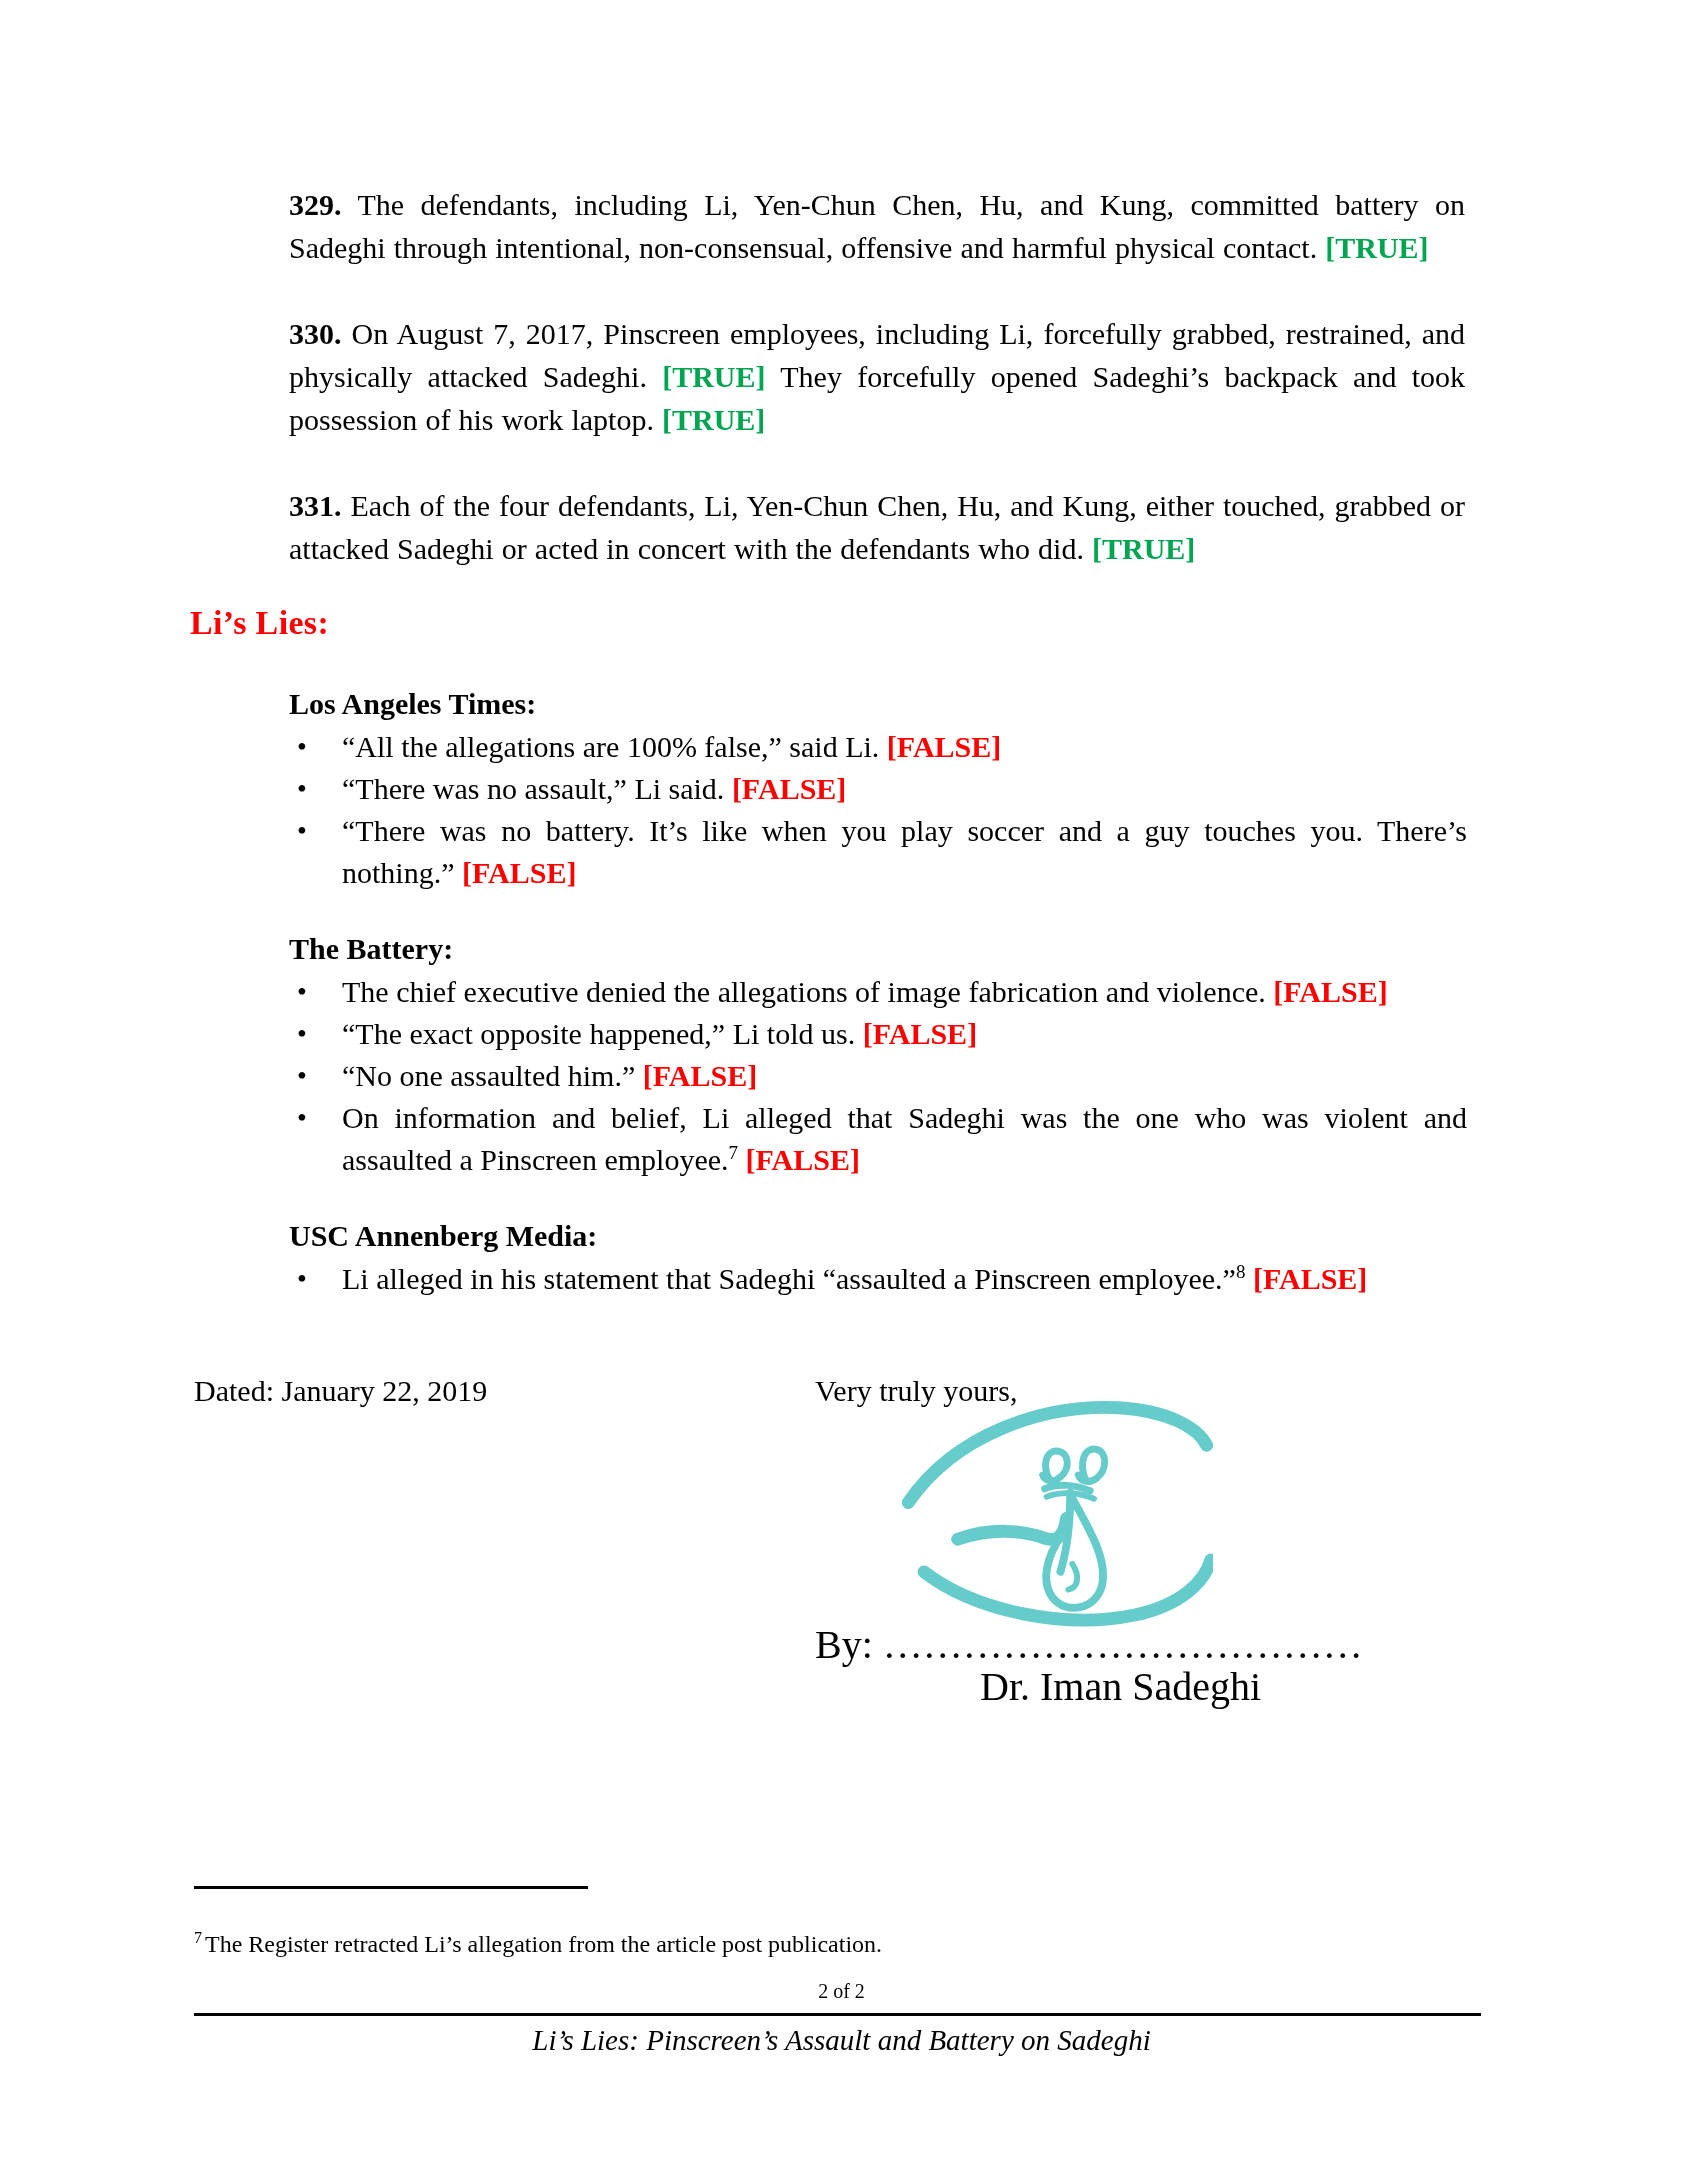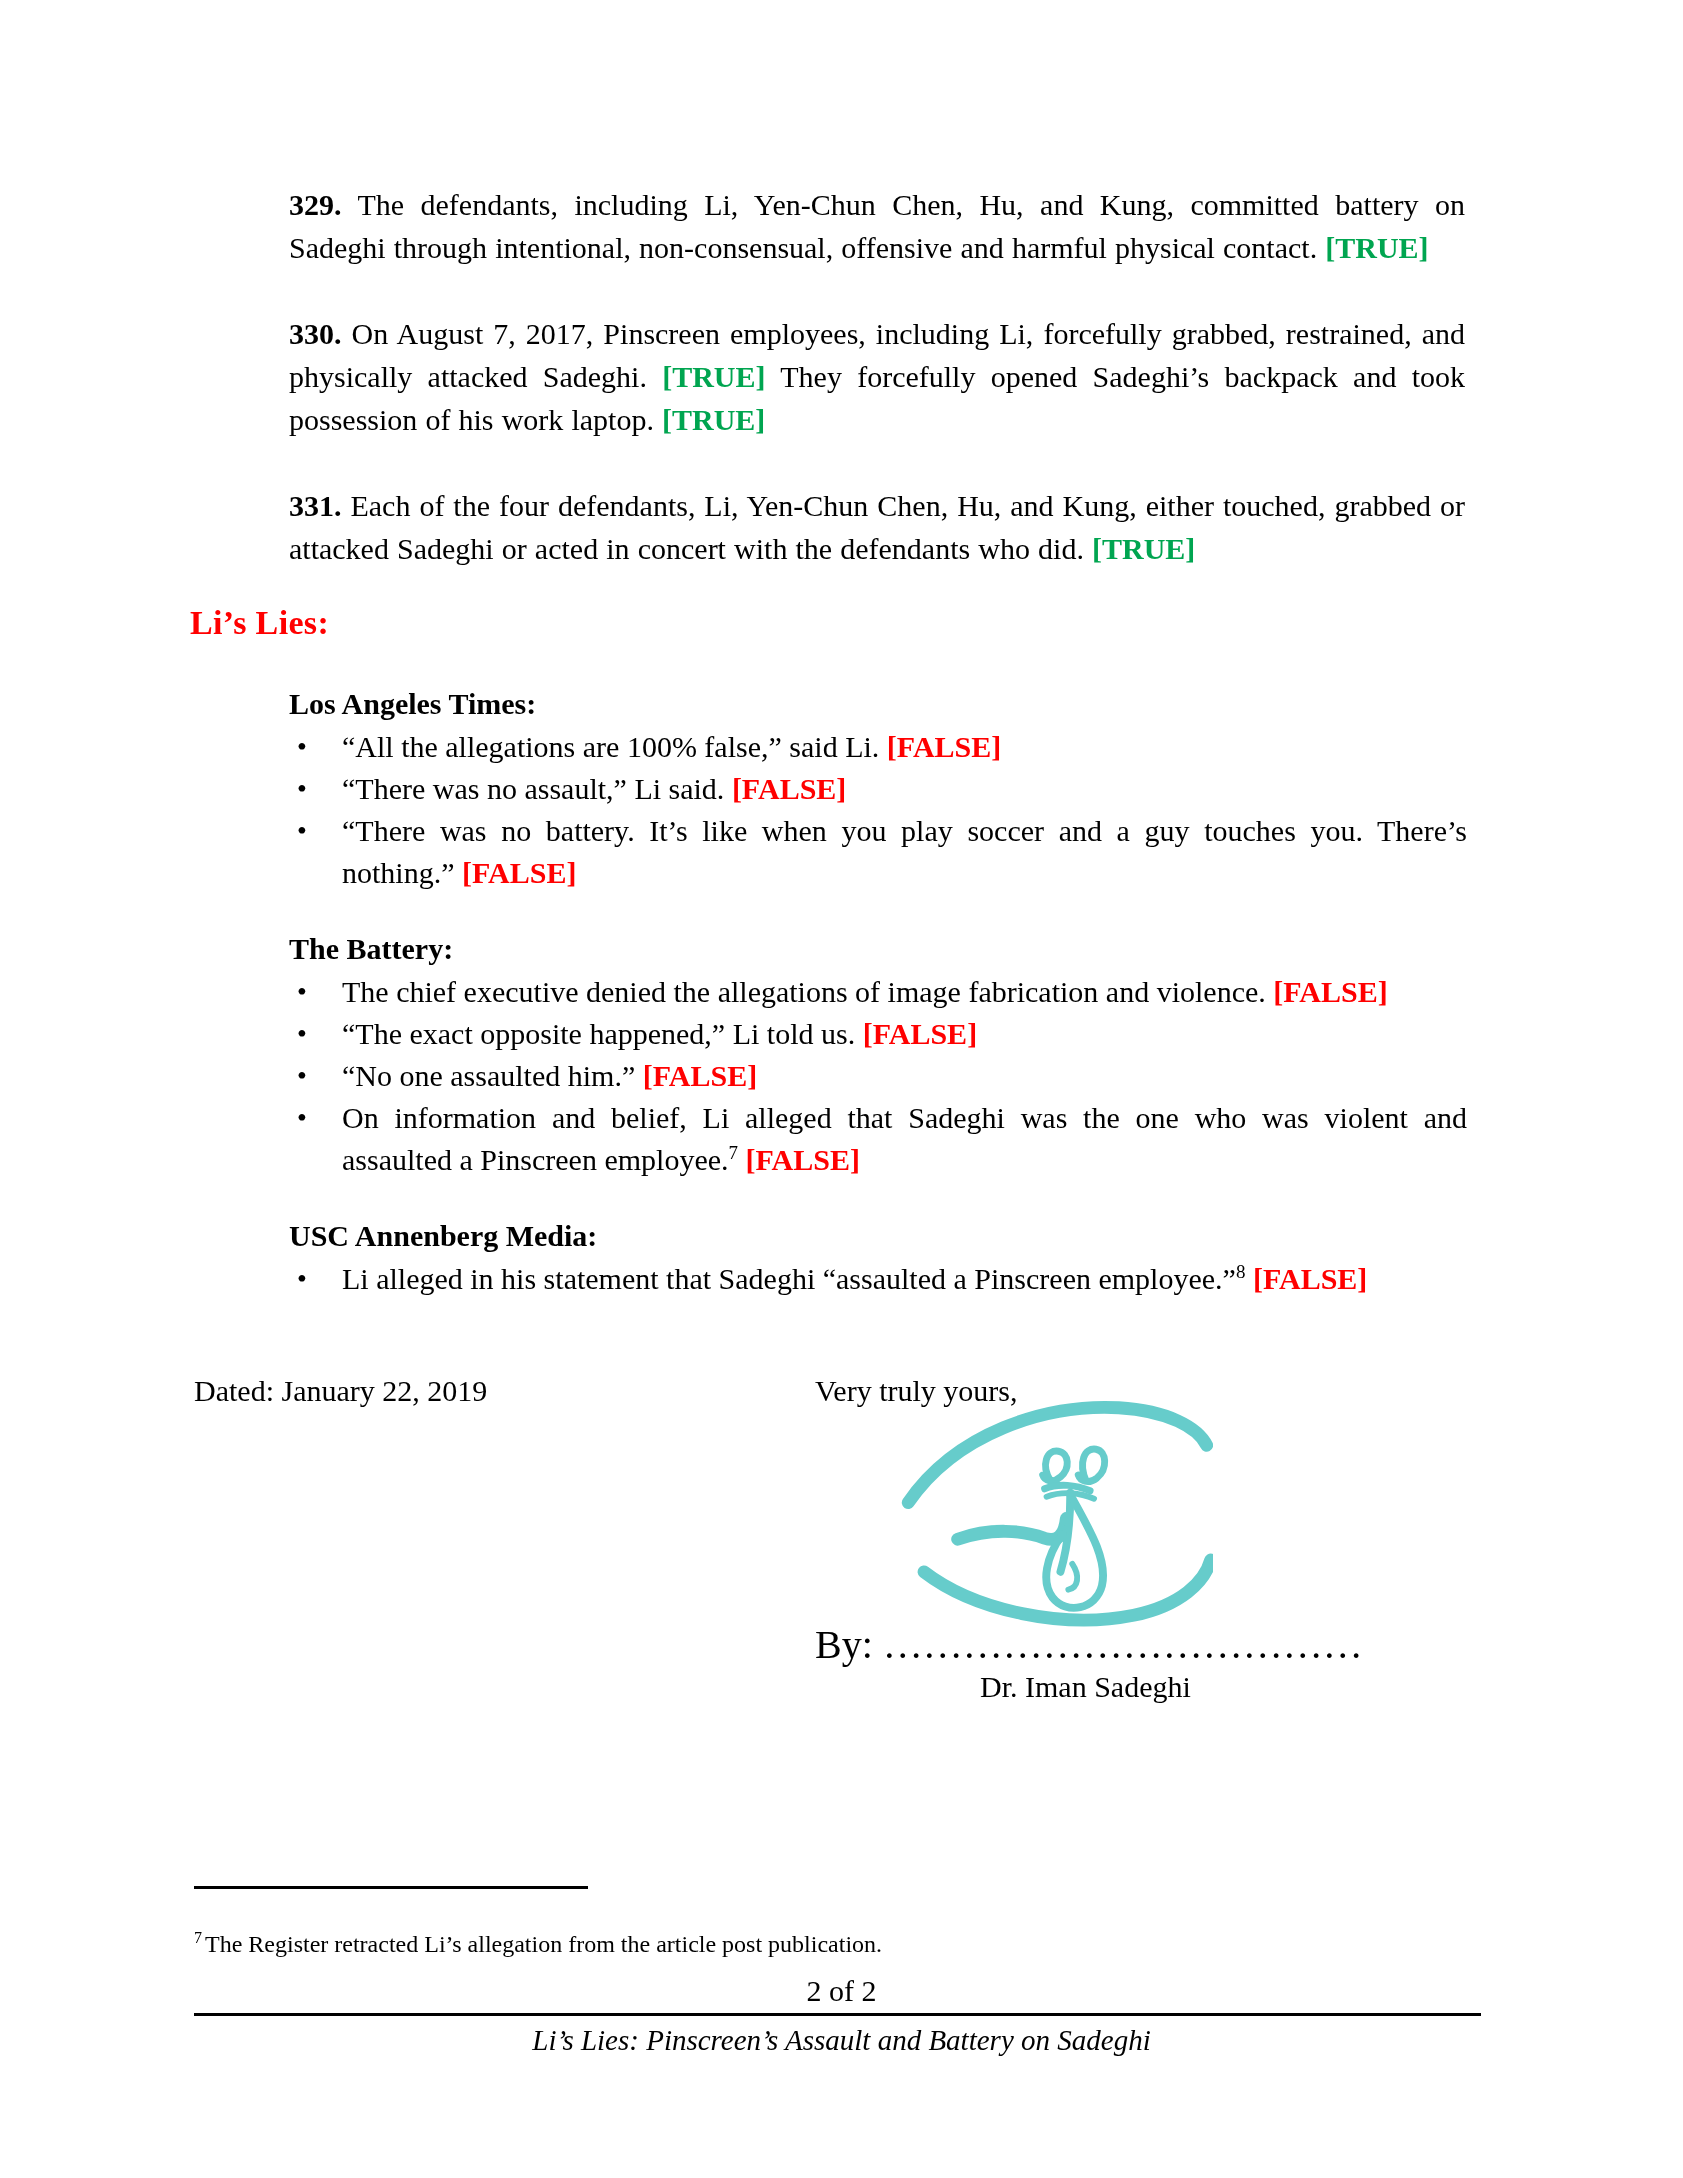--- a/index.html
+++ b/index.html
@@ -125,21 +125,21 @@
     left: 815px;
     top: 1624px;
     font-size: 40px;
     line-height: 42px;
     white-space: nowrap;
   }
   .signer-name {
     position: absolute;
     left: 980px;
     top: 1666px;
-    font-size: 30px;
+    font-size: 40px;
     line-height: 42px;
     white-space: nowrap;
   }
 
   
   .fn-rule {
     position: absolute;
     left: 194px;
     top: 1886px;
     width: 394px;
@@ -165,21 +165,21 @@
     margin-right: 3px;
   }
 
   
   .page-num {
     position: absolute;
     left: 0;
     top: 1974px;
     width: 1683px;
     text-align: center;
-    font-size: 30px;
+    font-size: 20px;
     line-height: 34px;
   }
   .footer-rule {
     position: absolute;
     left: 194px;
     top: 2013px;
     width: 1287px;
     height: 0;
     border-top: 3px solid #000000;
   }

